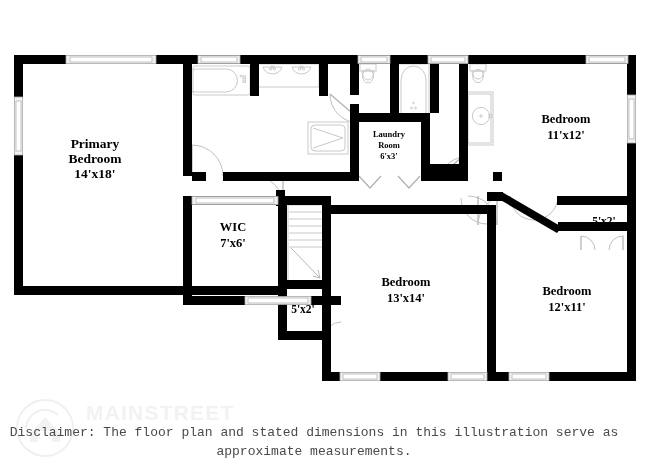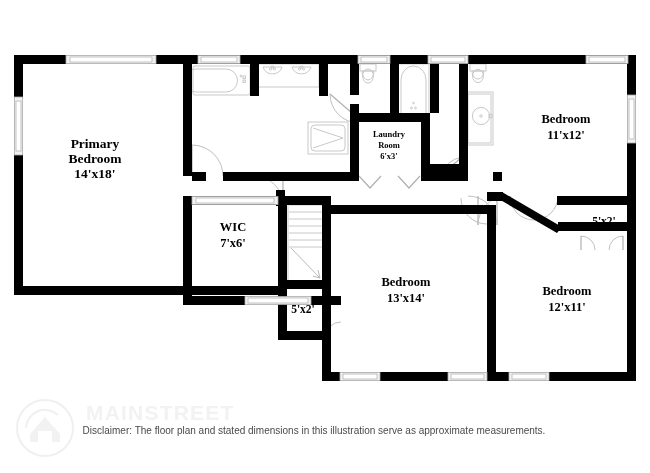--- a/index.html
+++ b/index.html
@@ -114,22 +114,22 @@
     margin-top: 1px;
   }
 
   
   #disclaimer {
     position: absolute;
     left: 0;
     top: 424px;
     width: 628px;
     text-align: center;
-    font-family: Liberation Sans, sans-serif;
-    font-size: 10px;
+    font-family: Liberation Mono, monospace;
+    font-size: 13px;
     line-height: 1.45;
     color: #4a4a4a;
   }
   #disclaimer .dline { display: block; }
 </style>
 </head>
 <body>
 
 <div id="floorplan-root">
 

